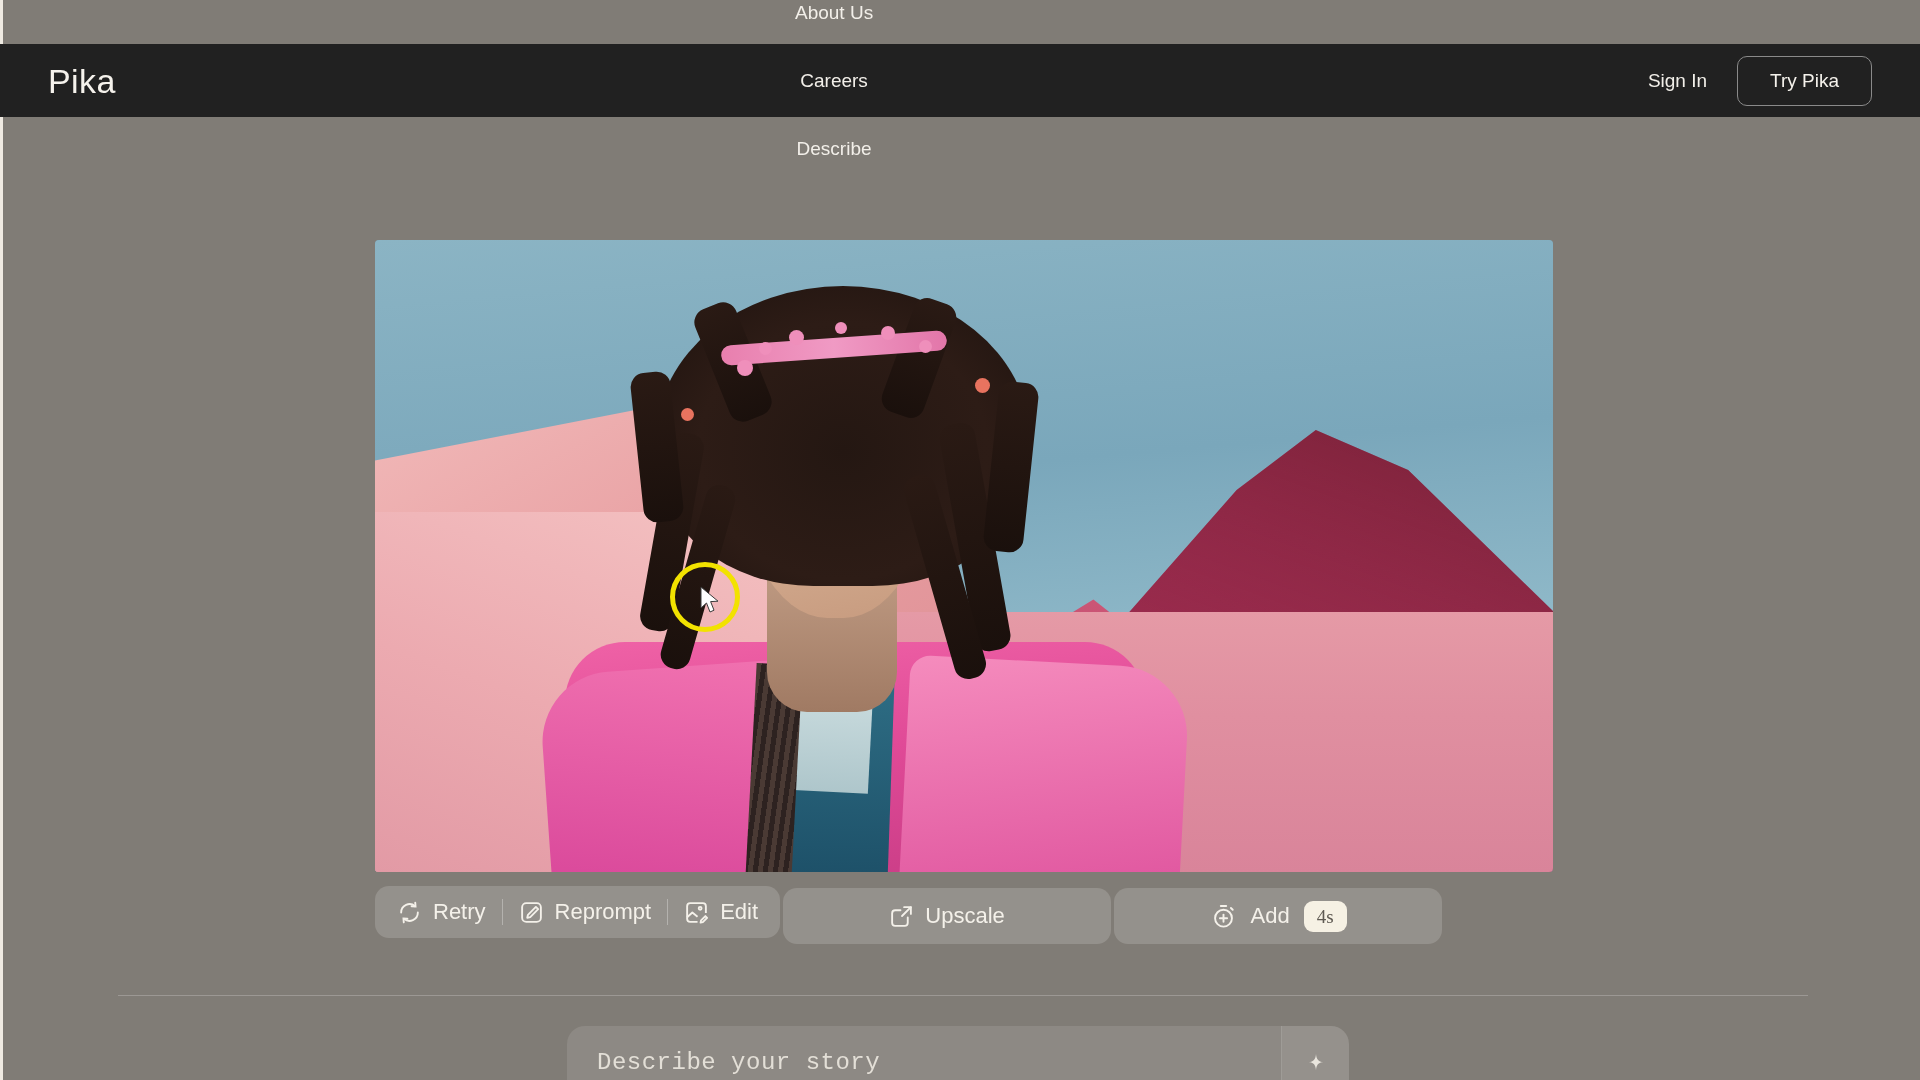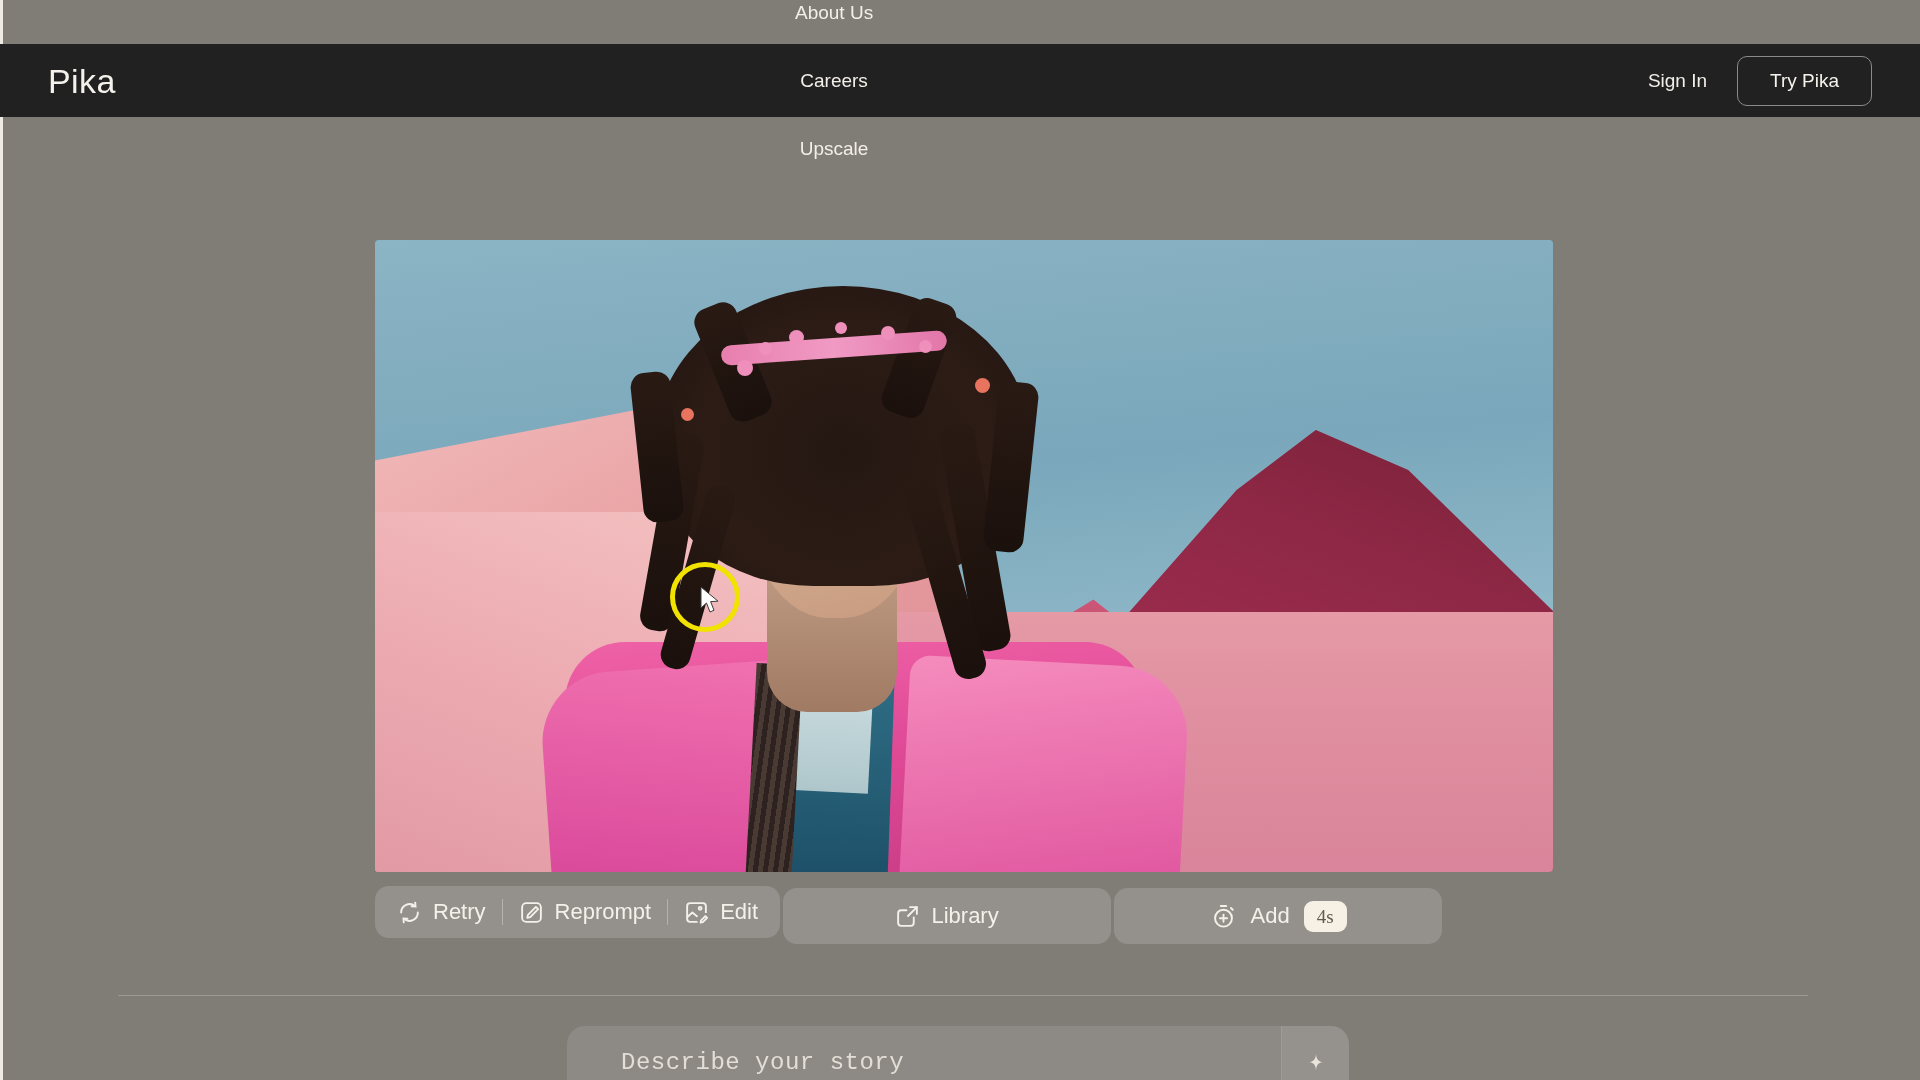--- a/index.html
+++ b/index.html
@@ -421,21 +421,20 @@
   }
   .prompt-input {
     flex: 1;
     background: transparent;
     border: none; outline: none;
     color: #14532d;
     font-family: "Liberation Mono", monospace;
     font-size: 24px;
     padding: 0 30px;
     letter-spacing: 0.5px;
-    margin-left: 24px;
   }
   .prompt-input::placeholder { color: #e3dfd7; opacity: 1; }
   .sparkle-btn {
     width: 68px; height: 72px;
     background: rgba(255,255,255,0.07);
     display: flex; align-items: center; justify-content: center;
     cursor: pointer;
     border-left: 1px solid rgba(255,255,255,0.10);
   }
 </style>
@@ -577,21 +576,21 @@
       </div>
 
       <div class="tb-item tb-upscale">
         <span class="icon">
           <svg width="25" height="25" viewBox="0 0 24 24" fill="none" stroke="#f4f1ea" stroke-width="1.8" stroke-linecap="round" stroke-linejoin="round">
             <path d="M18 13v5a3 3 0 0 1-3 3H6a3 3 0 0 1-3-3V9a3 3 0 0 1 3-3h5"></path>
             <polyline points="14.5 3 21 3 21 9.5"></polyline>
               <line x1="21" y1="3" x2="12.5" y2="11.5"></line>
           </svg>
         </span>
-        <span>Library</span>
+        <span>Upscale</span>
       </div>
 
       <div class="tb-item tb-add">
         <span class="icon">
           <svg width="27" height="27" viewBox="0 0 24 24" fill="none" stroke="#f4f1ea" stroke-width="1.7" stroke-linecap="round">
             <circle cx="12" cy="13.5" r="7.5"></circle>
             <line x1="12" y1="10.3" x2="12" y2="16.7"></line>
               <line x1="8.8" y1="13.5" x2="15.2" y2="13.5"></line>
             <line x1="9.6" y1="2.6" x2="14.4" y2="2.6"></line>
             <line x1="18.6" y1="4.4" x2="20.2" y2="6"></line>
@@ -619,21 +618,21 @@
   <div class="browser-strip">
     <div class="omnibox-sliver"></div>
     <div class="purple-sliver"></div>
   </div>
 
   <div class="site-nav">
     <div class="logo">Pika</div>
     <div class="nav-center">
       <span class="nav-link">About Us</span>
       <span class="nav-link">Careers</span>
-      <span class="nav-link">Upscale</span>
+      <span class="nav-link">Describe</span>
     </div>
     <div class="nav-right">
       <span class="signin-link">Sign In</span>
       <button class="try-pika-btn">Try Pika</button>
     </div>
   </div>
 
 </div>
 
 </body></html>

